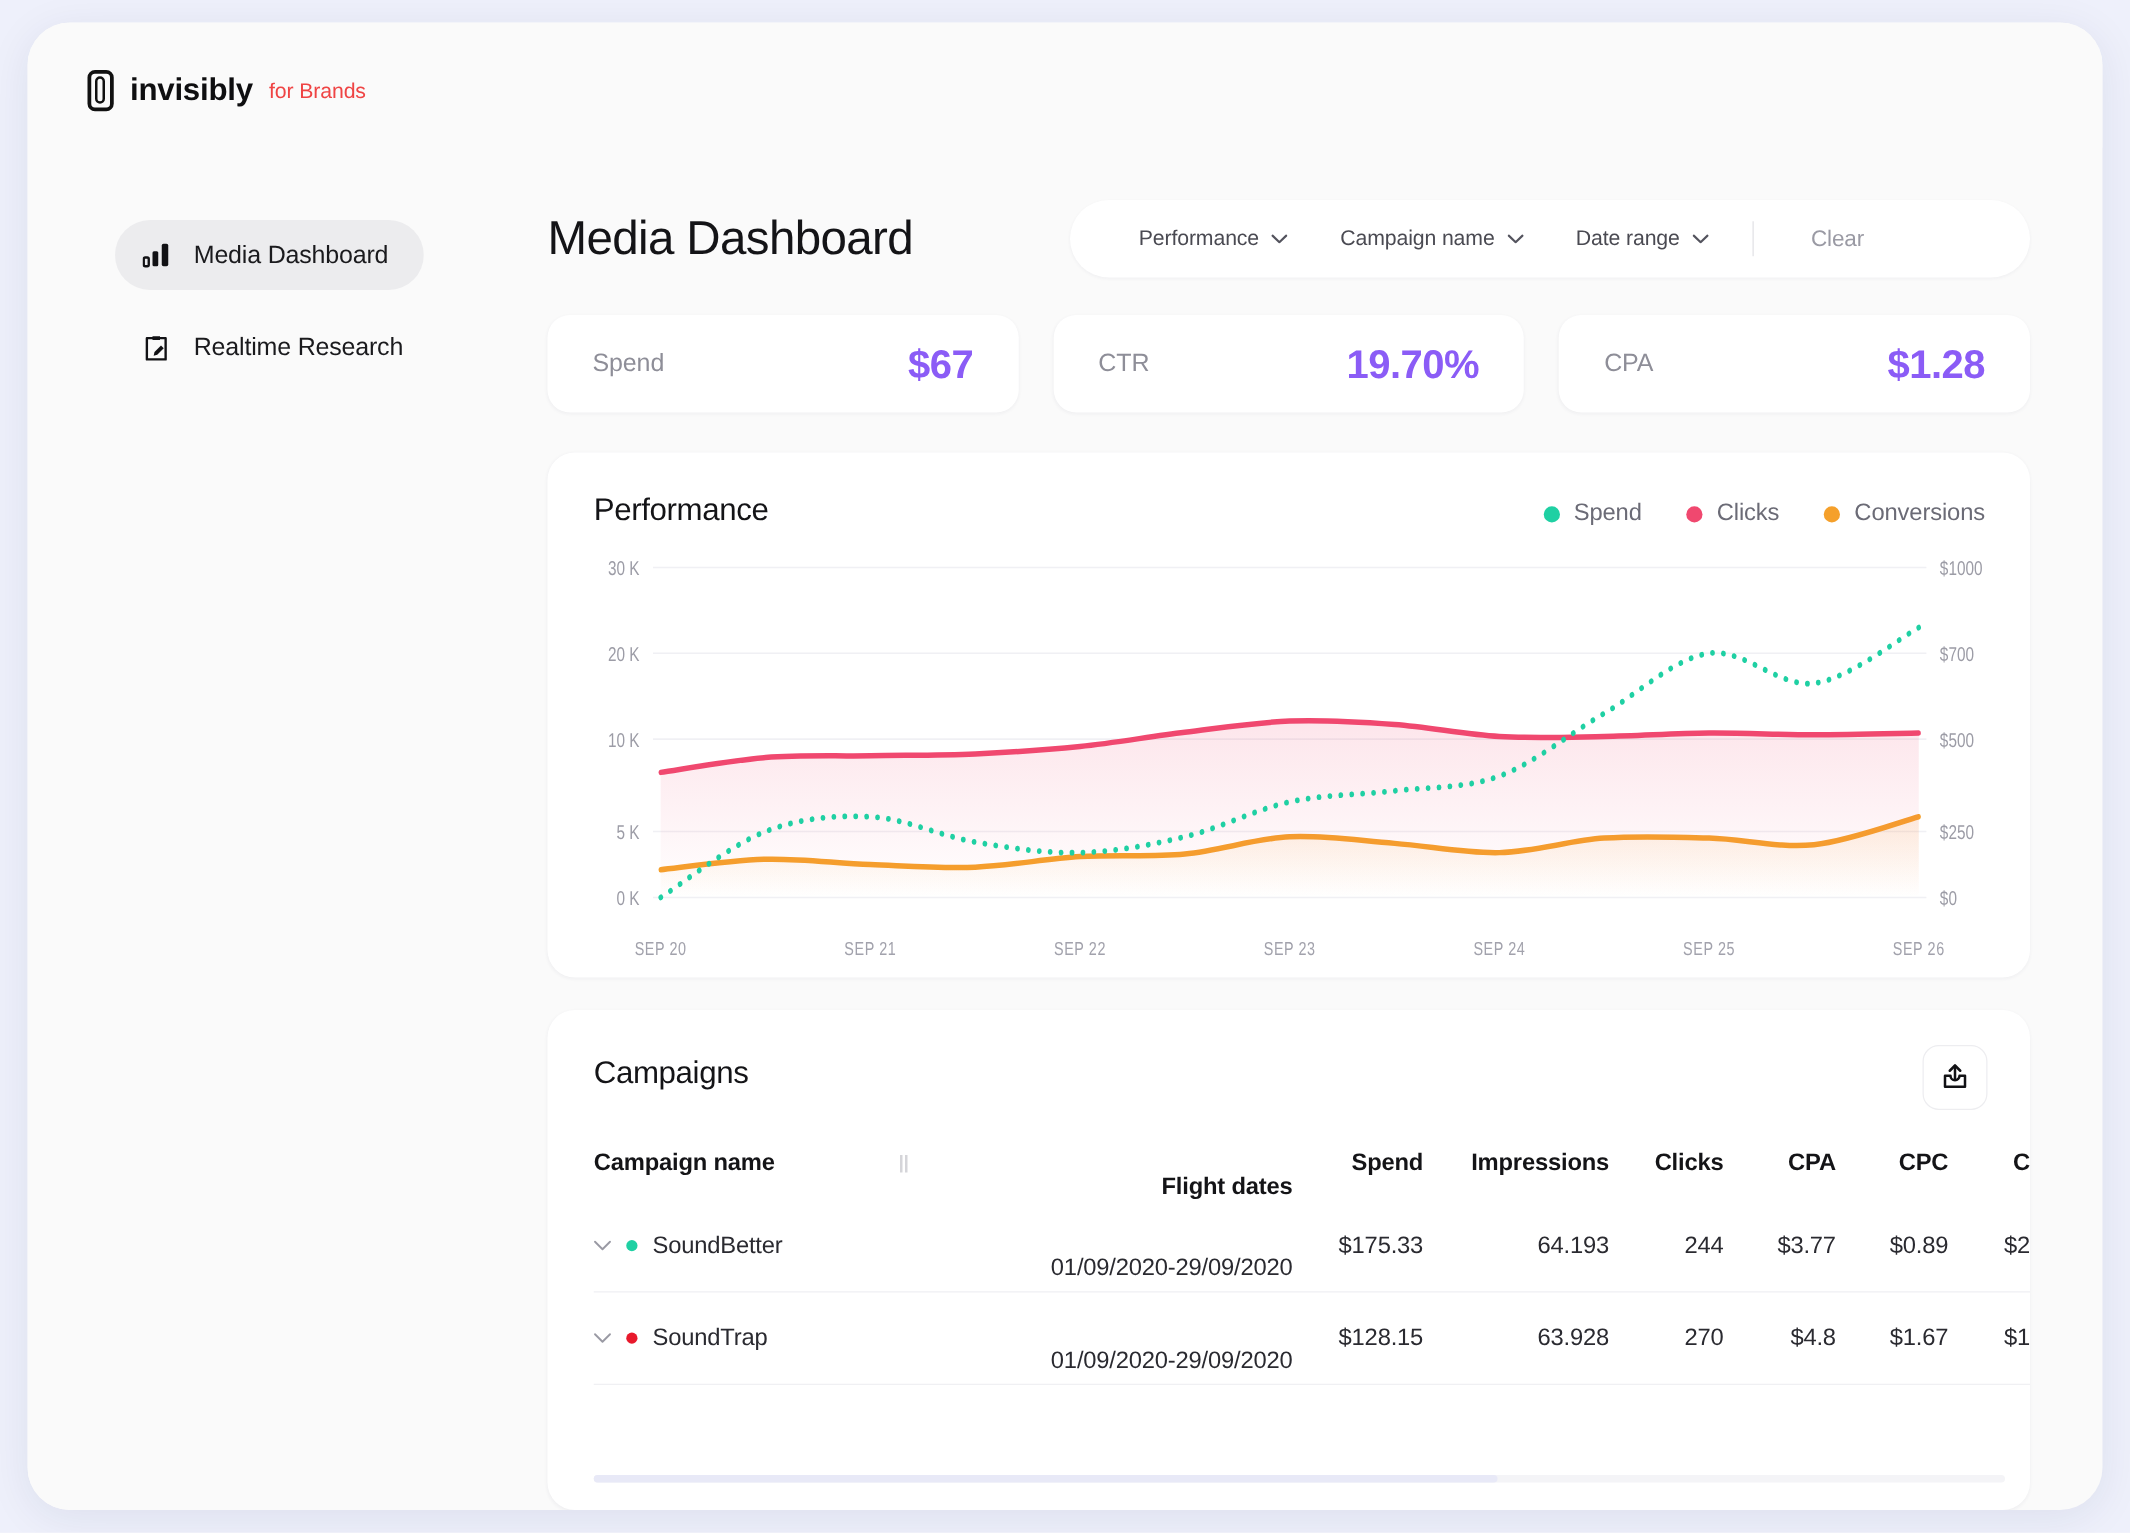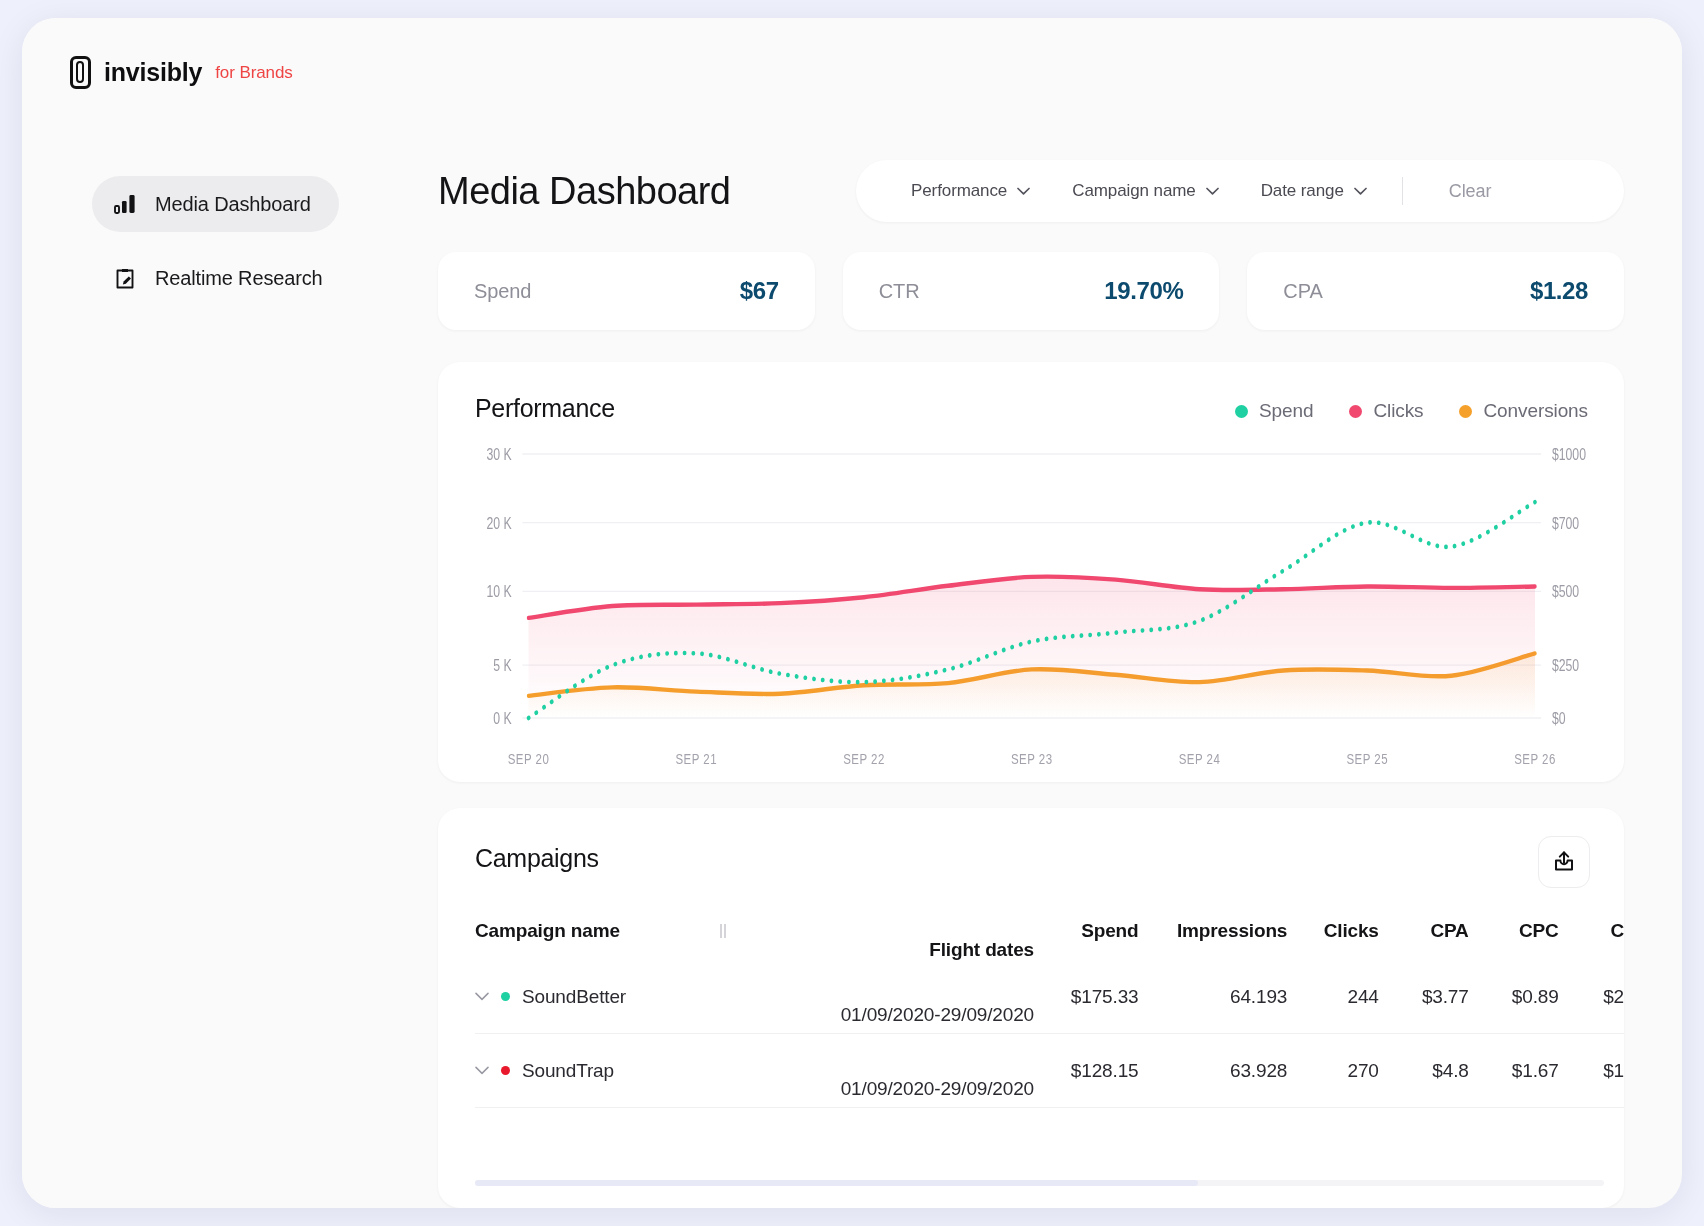--- a/index.html
+++ b/index.html
@@ -244,23 +244,23 @@
     justify-content: space-between;
     padding: 0 36px;
     box-shadow: 0 1px 3px rgba(30,35,80,.05);
   }
   .kpi-label {
     font-size: 20px;
     color: #8e8e98;
     letter-spacing: -0.1px;
   }
   .kpi-value {
-    font-size: 24px;
+    font-size: 32px;
     font-weight: 700;
-    color: #0c4a6e;
+    color: #8b5cf6;
     letter-spacing: -0.4px;
   }
 
   
   .perf-card {
     position: absolute;
     left: 56px;
     right: 58px;
     top: 244px;
     height: 420px;

